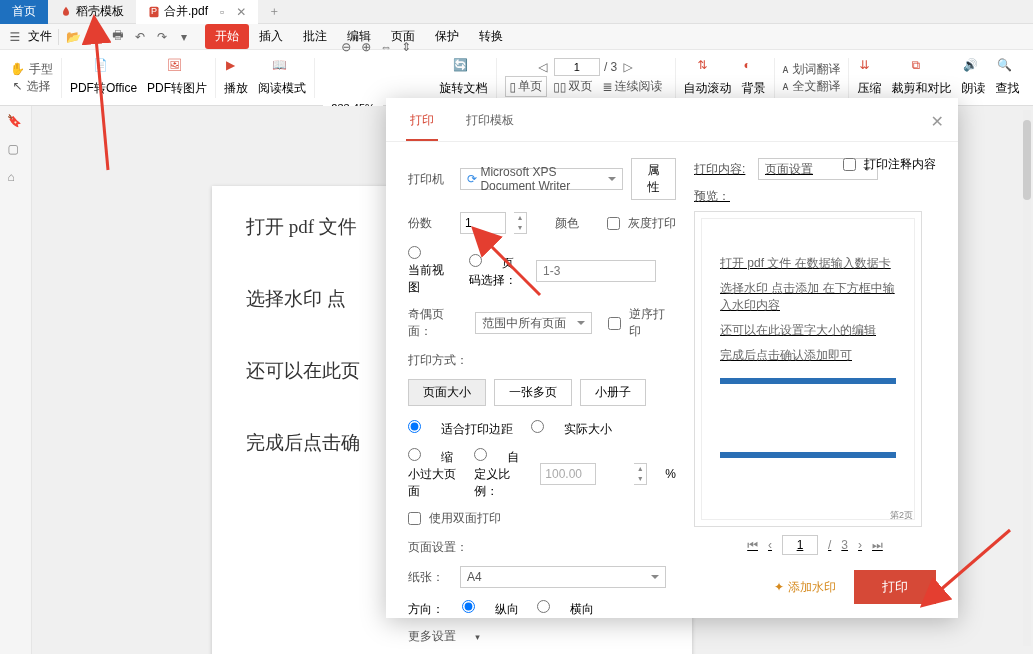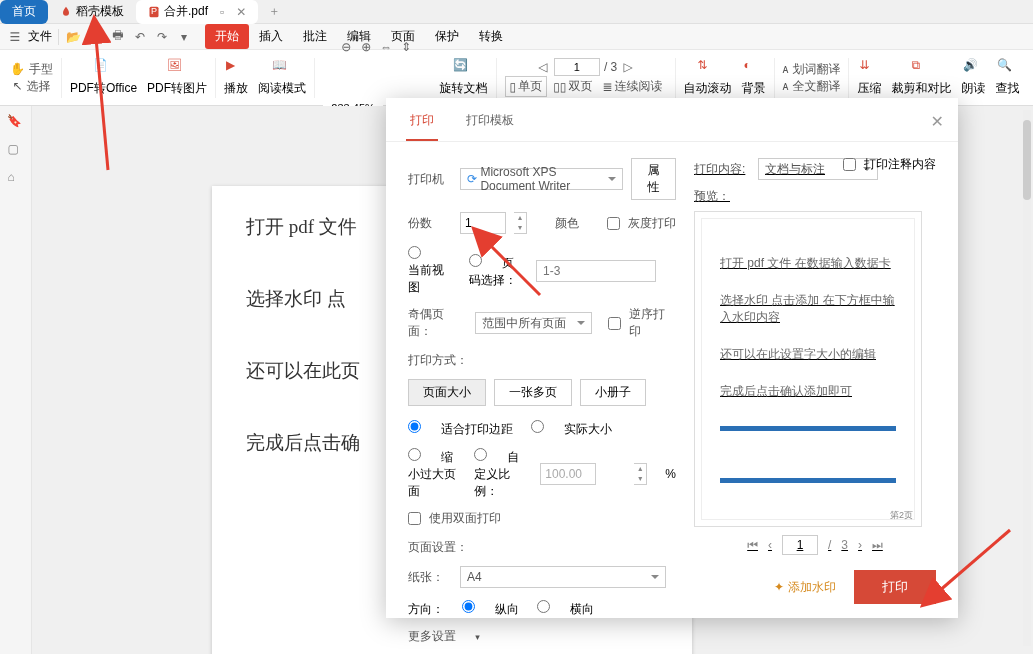--- a/index.html
+++ b/index.html
@@ -1,18 +1,18 @@
 <!DOCTYPE html>
 <html><head>
 <meta charset="utf-8">
 <style>
 *{margin:0;padding:0;box-sizing:border-box;font-family:"Microsoft YaHei",sans-serif;font-size:12px;}
 body{background:#f5f5f5;width:1033px;height:654px;overflow:hidden;position:relative;}
 .tabs{height:24px;background:#f0f0f0;display:flex;align-items:center;border-bottom:1px solid #e0e0e0;}
-.tab{height:24px;padding:0 12px;display:flex;align-items:center;gap:4px;cursor:pointer;border-radius:6px;}
+.tab{height:24px;padding:0 12px;display:flex;align-items:center;gap:4px;cursor:pointer;}
 .tab.home{background:#1e70bf;color:#fff;}
 .tab.active{background:#fff;}
 .tab-icon{width:12px;height:12px;display:inline-block;}
 .tab-close{margin-left:8px;color:#888;}
 .tab-add{padding:0 10px;color:#888;}
 .menubar{height:26px;background:#f7f7f7;display:flex;align-items:center;padding:0 6px;gap:4px;border-bottom:1px solid #e8e8e8;}
 .mb-ico{width:18px;height:18px;display:inline-flex;align-items:center;justify-content:center;color:#666;}
 .mb-sep{width:1px;height:16px;background:#ddd;margin:0 2px;}
 .menu-tabs{display:flex;margin-left:8px;}
 .menu-tab{padding:4px 10px;cursor:pointer;}
@@ -50,21 +50,21 @@
 .section-title{font-size:12px;color:#555;margin:8px 0 10px;}
 .radio-row{display:flex;gap:18px;align-items:center;margin-bottom:10px;}
 .radio-row input{margin-right:20px;}
 .range-input{border:1px solid #ccc;width:120px;height:22px;padding:0 6px;color:#aaa;}
 .mode-btns{display:flex;gap:8px;margin-bottom:14px;}
 .mode-btn{border:1px solid #ccc;padding:4px 14px;cursor:pointer;font-size:12px;}
 .mode-btn.active{background:#eee;}
 .chk{display:flex;align-items:center;gap:8px;}
 .preview-label{font-size:12px;color:#555;margin-bottom:6px;}
 .preview{width:228px;height:316px;border:1px solid #ddd;background:#fff;padding:6px;position:relative;}
-.preview-page{width:100%;height:100%;border:1px solid #eee;padding:36px 18px;font-size:8px;color:#666;display:flex;flex-direction:column;gap:20px;}
+.preview-page{width:100%;height:100%;border:1px solid #eee;padding:36px 18px;font-size:8px;color:#666;display:flex;flex-direction:column;gap:8px;}
 .preview-img{width:100%;height:80px;background:linear-gradient(#2a6fb5 0 8%,#fff 8% 92%,#2a6fb5 92%);margin-top:6px;}
 .preview-num{position:absolute;right:8px;bottom:4px;font-size:9px;color:#888;}
 .pager{display:flex;align-items:center;justify-content:center;gap:10px;margin-top:8px;color:#888;}
 .pager input{width:36px;height:20px;border:1px solid #ccc;text-align:center;}
 .dlg-footer{position:absolute;bottom:14px;right:22px;display:flex;align-items:center;gap:18px;}
 .watermark-link{color:#d68a1e;display:flex;align-items:center;gap:4px;cursor:pointer;}
 .print-btn{background:#d64937;color:#fff;border:none;padding:8px 28px;cursor:pointer;font-size:13px;}
 .arrow{position:absolute;pointer-events:none;}
 .arrow svg{overflow:visible;}
 .scrollbar{position:absolute;right:2px;top:110px;bottom:8px;width:8px;background:#eee;}
@@ -316,21 +316,21 @@
       <div class="radio-row">
         <label>方向：</label>
         <label><input type="radio" name="or" checked="" style=""><span>纵向</span></label>
         <label><input type="radio" name="or" style=""><span>横向</span></label>
       </div>
       <div class="row"><span>更多设置</span>&nbsp;<span style="font-size:9px;">▾</span></div>
     </div>
     <div class="dlg-right">
       <div class="row" style="margin-bottom:8px;">
         <label style="min-width:56px;">打印内容:</label>
-        <div class="sel" style="width:120px;">文档与标注</div>
+        <div class="sel" style="width:120px;">页面设置</div>
       </div>
       <div style="position:absolute;right:22px;top:58px;">
           <label class="chk">
             <input type="checkbox" style="">
             <span>打印注释内容</span>
           </label>
         </div>
       <div class="preview-label">预览：</div>
       <div class="preview">
         <div class="preview-page">

